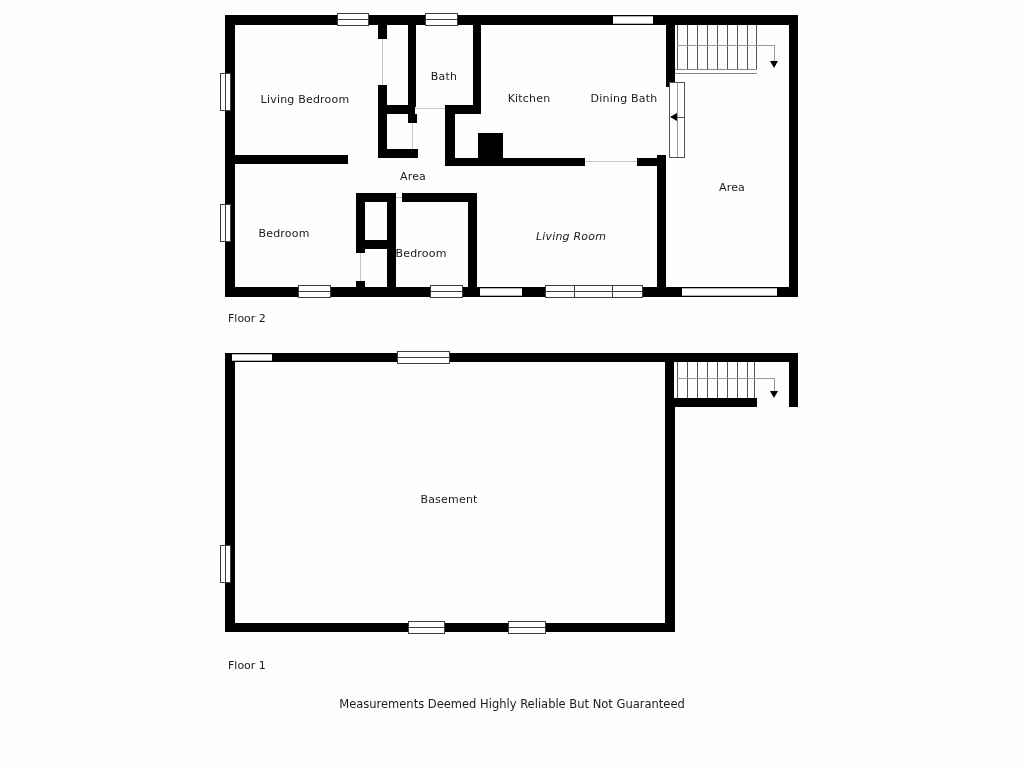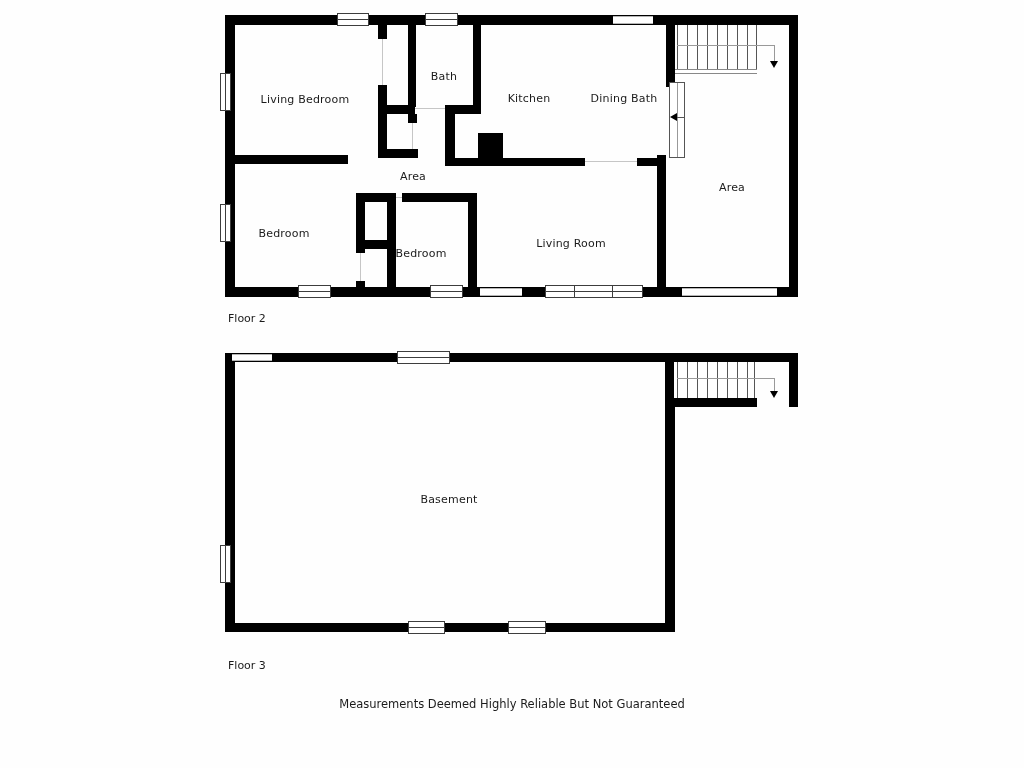--- a/index.html
+++ b/index.html
@@ -102,21 +102,21 @@
   <div class="runline" style="left:676px;top:117px;width:9px;height:1px;background:#555;"></div>
   <div class="arrow-left" style="left:670px;top:113px;"></div>
 
   <div class="room-label" style="left:305px;top:99px;">Living Bedroom</div>
   <div class="room-label" style="left:444px;top:76px;">Bath</div>
   <div class="room-label" style="left:529px;top:98px;">Kitchen</div>
   <div class="room-label" style="left:624px;top:98px;">Dining Bath</div>
   <div class="room-label" style="left:413px;top:176px;">Area</div>
   <div class="room-label" style="left:284px;top:233px;">Bedroom</div>
   <div class="room-label" style="left:421px;top:253px;">Bedroom</div>
-  <div class="room-label" style="left:571px;top:243px;">Living Room</div>
+  <div class="room-label" style="left:571px;top:236px;font-style:italic;">Living Room</div>
   <div class="room-label" style="left:732px;top:187px;">Area</div>
 
   <div class="floor-label" style="left:228px;top:318px;">Floor 2</div>
 </div>
 
 <div class="plan">
 
   <div class="wall" style="left:225px;top:353px;width:573px;height:9px;"></div>
   <div class="wall" style="left:225px;top:353px;width:10px;height:279px;"></div>
   <div class="wall" style="left:789px;top:353px;width:9px;height:54px;"></div>
@@ -131,16 +131,16 @@
   <div class="win win-h" style="left:408px;top:621px;width:37px;height:13px;"></div>
   <div class="win win-h" style="left:508px;top:621px;width:38px;height:13px;"></div>
 
   <div class="treads" style="left:677px;top:362px;width:78px;height:36px;"></div>
   <div class="runline" style="left:677px;top:378px;width:97px;height:1px;"></div>
   <div class="runline" style="left:774px;top:378px;width:1px;height:14px;"></div>
   <div class="arrow-down" style="left:770px;top:391px;"></div>
 
   <div class="room-label" style="left:449px;top:499px;">Basement</div>
 
-  <div class="floor-label" style="left:228px;top:665px;">Floor 3</div>
+  <div class="floor-label" style="left:228px;top:665px;">Floor 1</div>
 </div>
 
 <div class="footer-label" style="left:512px;top:704px;">Measurements Deemed Highly Reliable But Not Guaranteed</div>
 
 </body></html>

